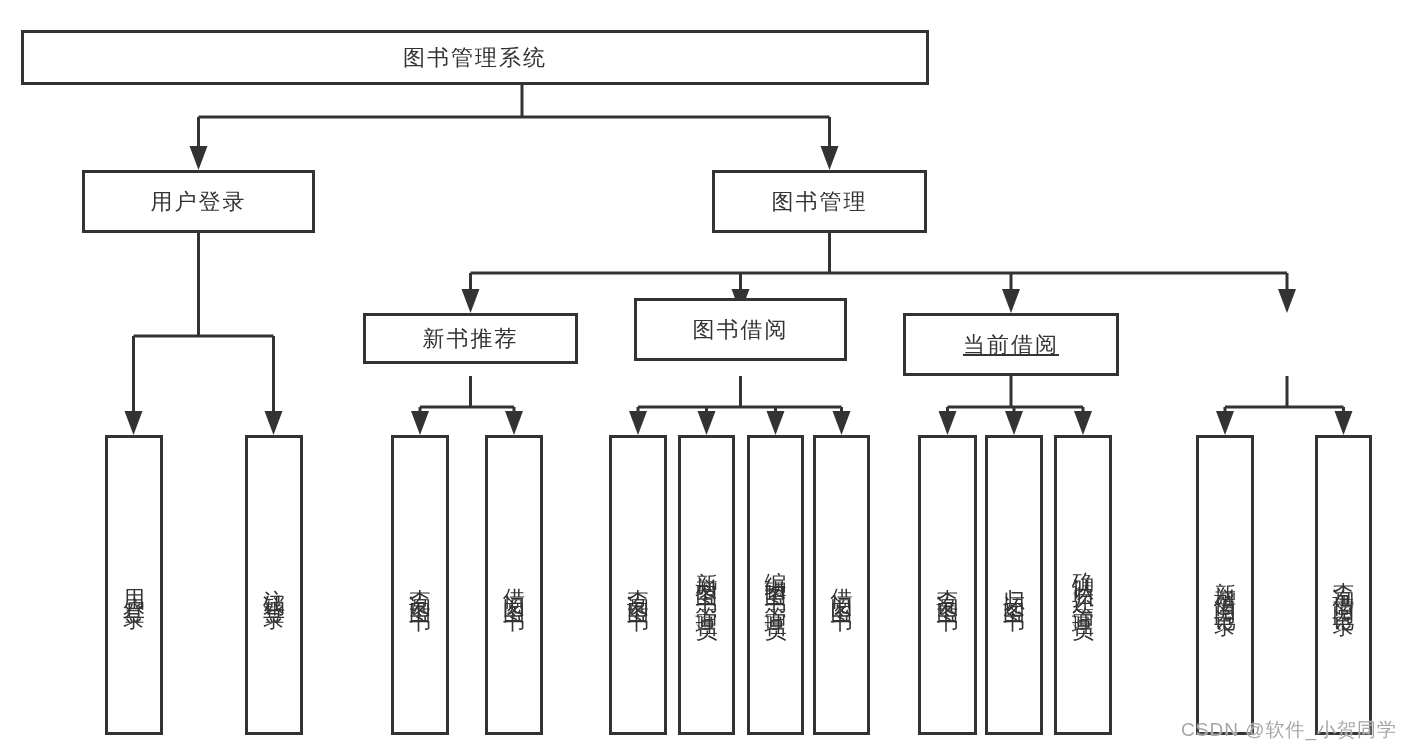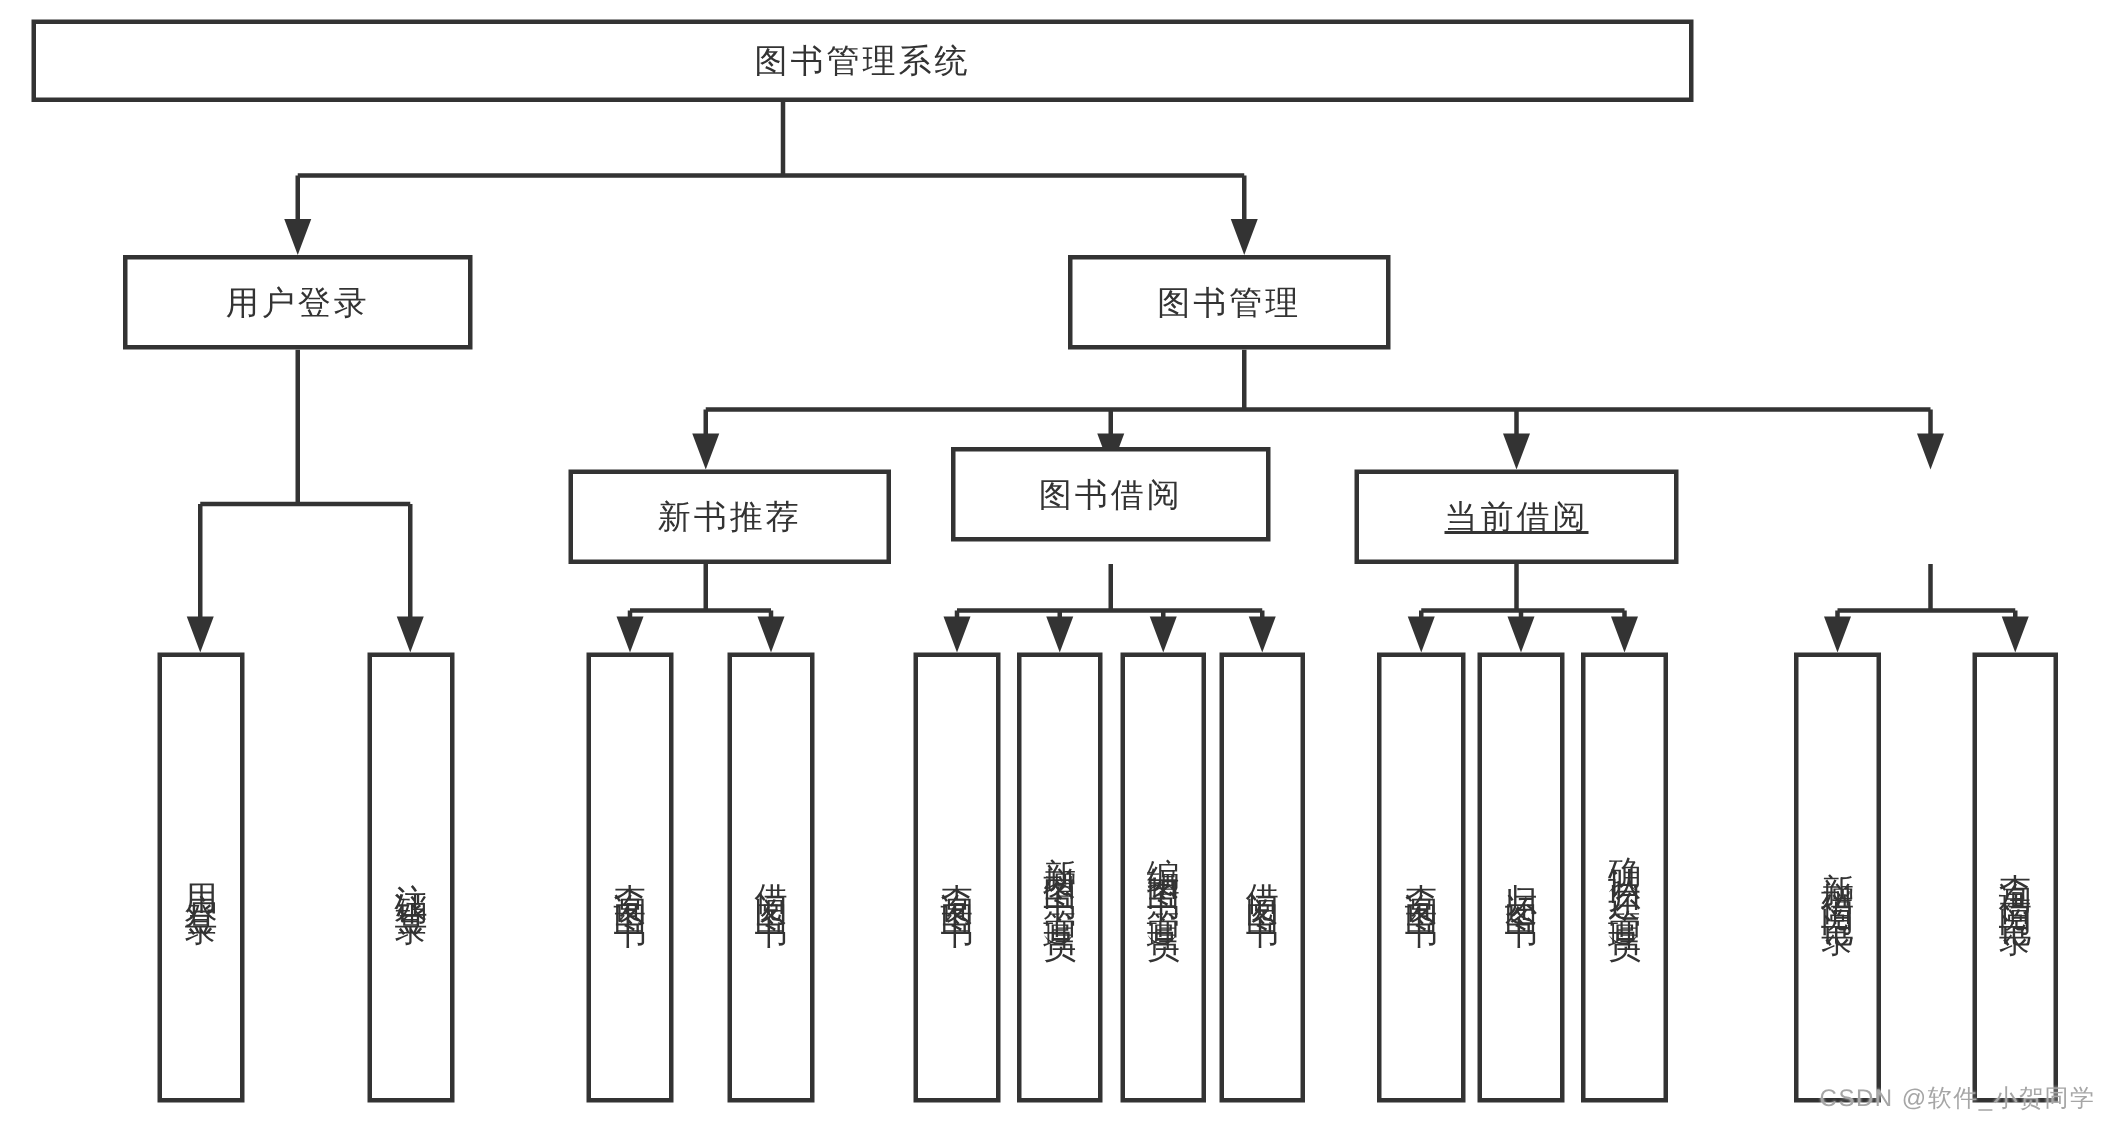--- a/index.html
+++ b/index.html
@@ -29,21 +29,21 @@
     text-orientation:mixed;
     font-size:22px;
     letter-spacing:7px;
     white-space:normal;
     line-height:1;
   }
   .watermark{
     position:absolute;
     right:8px;
     bottom:4px;
-    font-size:16px;
+    font-size:19px;
     color:#a6a6a6;
     letter-spacing:1px;
     text-shadow:0 0 2px #ffffff;
     z-index:5;
   }
 </style>
 </head>
 <body>
 
 <div id="canvas">
@@ -81,26 +81,26 @@
       <polygon points="766.5,411 784.5,411 775.5,435"></polygon>
       <polygon points="832.5,411 850.5,411 841.5,435"></polygon>
       <polygon points="938.5,411 956.5,411 947.5,435"></polygon>
       <polygon points="1005,411 1023,411 1014,435"></polygon>
       <polygon points="1074,411 1092,411 1083,435"></polygon>
       <polygon points="1216,411 1234,411 1225,435"></polygon>
       <polygon points="1334.5,411 1352.5,411 1343.5,435"></polygon>
     </g>
   </svg>
 
-  <div class="node" style="left:21px;top:13px;width:1108px;height:55px;">图书管理系统</div>
+  <div class="node" style="left:21px;top:30px;width:908px;height:55px;">图书管理系统</div>
 
   <div class="node" style="left:82px;top:170px;width:233px;height:63px;">用户登录</div>
   <div class="node" style="left:712px;top:170px;width:215px;height:63px;">图书管理</div>
 
-  <div class="node" style="left:379px;top:313px;width:215px;height:63px;">新书推荐</div>
+  <div class="node" style="left:363px;top:313px;width:215px;height:51px;">新书推荐</div>
   <div class="node" style="left:634px;top:298px;width:213px;height:63px;">图书借阅</div>
   <div class="node" style="left:903px;top:313px;width:216px;height:63px;text-decoration:underline;">当前借阅</div>
 
   <div class="node leaf" style="left:105px;top:435px;width:58px;height:300px;">用户登录</div>
   <div class="node leaf" style="left:245px;top:435px;width:58px;height:300px;">注销登录</div>
 
   <div class="node leaf" style="left:391px;top:435px;width:58px;height:300px;">查询图书</div>
   <div class="node leaf" style="left:485px;top:435px;width:58px;height:300px;">借阅图书</div>
 
   <div class="node leaf" style="left:609px;top:435px;width:58px;height:300px;">查询图书</div>

